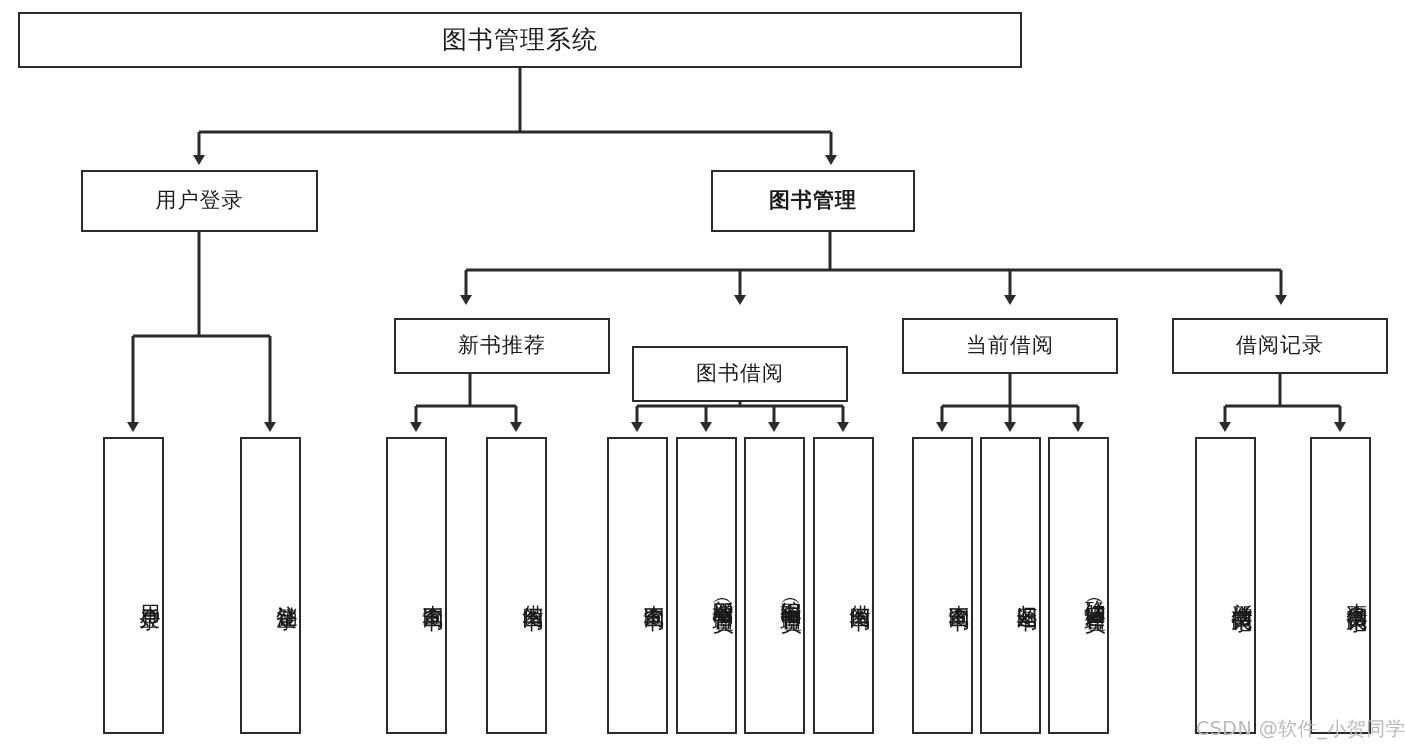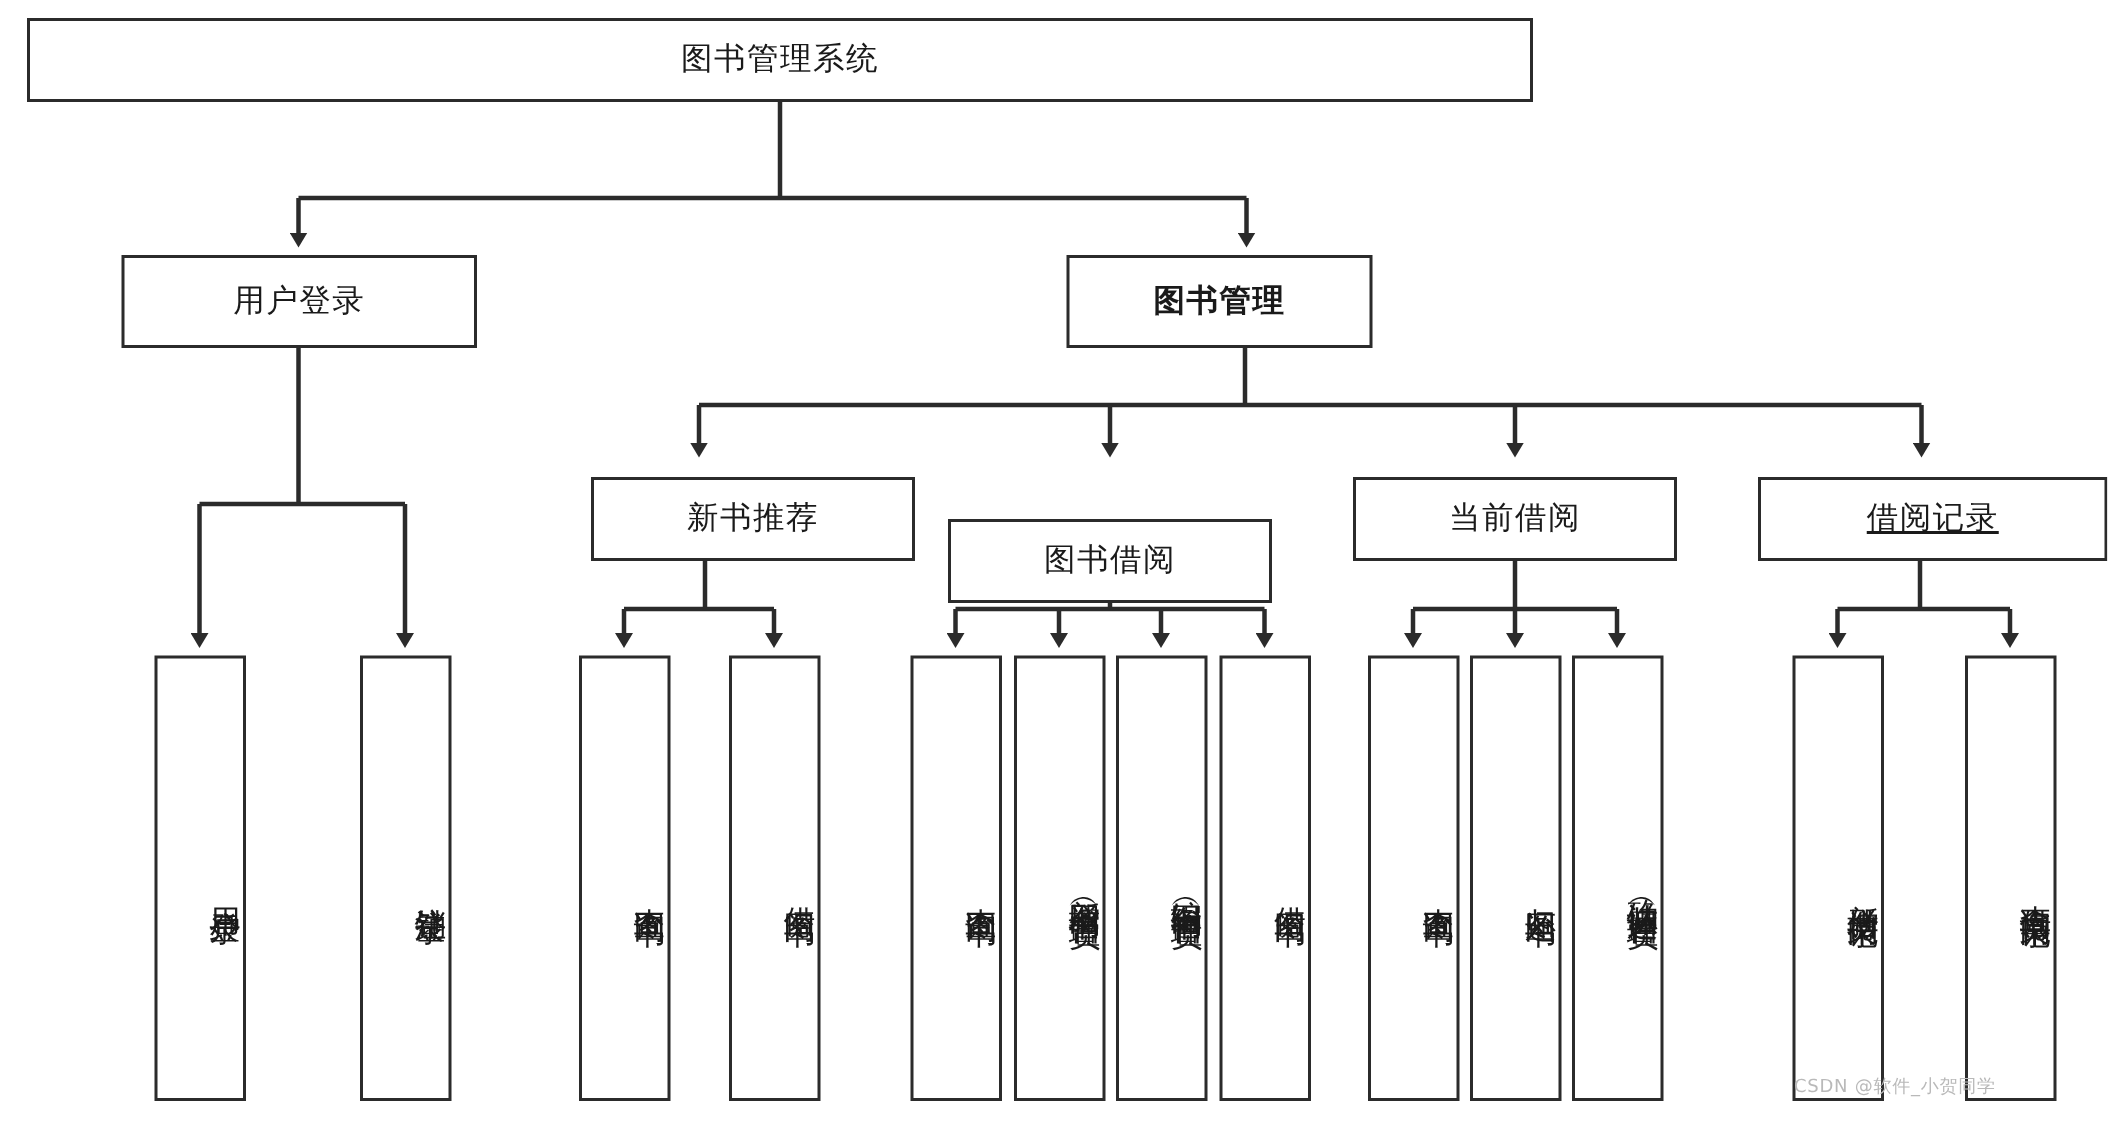--- a/index.html
+++ b/index.html
@@ -34,40 +34,40 @@
     align-items: center;
     justify-content: center;
     color: #1a1a1a;
   }
   .node.horiz {
     font-size: 21px;
     letter-spacing: 1px;
     line-height: 1.2;
   }
   .node.root {
-    font-size: 21px;
+    font-size: 25px;
   }
   .node.vert {
     writing-mode: vertical-rl;
     text-orientation: upright;
     align-items: flex-start;
     justify-content: center;
     padding-top: 12px;
     font-size: 21px;
     line-height: 1.18;
     letter-spacing: 2px;
   }
   .node.vert .vlabel {
     writing-mode: vertical-rl;
     text-orientation: upright;
     white-space: nowrap;
   }
   .watermark {
     position: absolute;
-    font-size: 12px;
+    font-size: 19px;
     color: #b9b9b9;
     white-space: nowrap;
     letter-spacing: 0.5px;
     font-family: "DejaVu Sans", "Liberation Sans", sans-serif;
   }
 </style>
 </head>
 <body>
 
 <div id="canvas">
@@ -128,21 +128,21 @@
   <div class="node horiz" style="left:81px; top:170px; width:237px; height:62px;">用户登录</div>
 
   <div class="node horiz" style="left:711px; top:170px; width:204px; height:62px;font-weight:bold;">图书管理</div>
 
   <div class="node horiz" style="left:362px; top:318px; width:216px; height:56px;margin-left:32px;">新书推荐</div>
 
   <div class="node horiz" style="left:632px; top:318px; width:216px; height:56px;margin-top:28px;">图书借阅</div>
 
   <div class="node horiz" style="left:902px; top:318px; width:216px; height:56px;">当前借阅</div>
 
-  <div class="node horiz" style="left:1172px; top:318px; width:233px; height:56px;text-decoration:underline;">借阅记录</div>
+  <div class="node horiz" style="left:1172px; top:318px; width:216px; height:56px;">借阅记录</div>
 
   <div class="node vert" style="left:103px; top:437px; width:61px; height:297px;">
     <span class="vlabel">用户登录</span>
   </div>
 
   <div class="node vert" style="left:240px; top:437px; width:61px; height:297px;">
     <span class="vlabel">注销登录</span>
   </div>
 
   <div class="node vert" style="left:386px; top:437px; width:61px; height:297px;">

